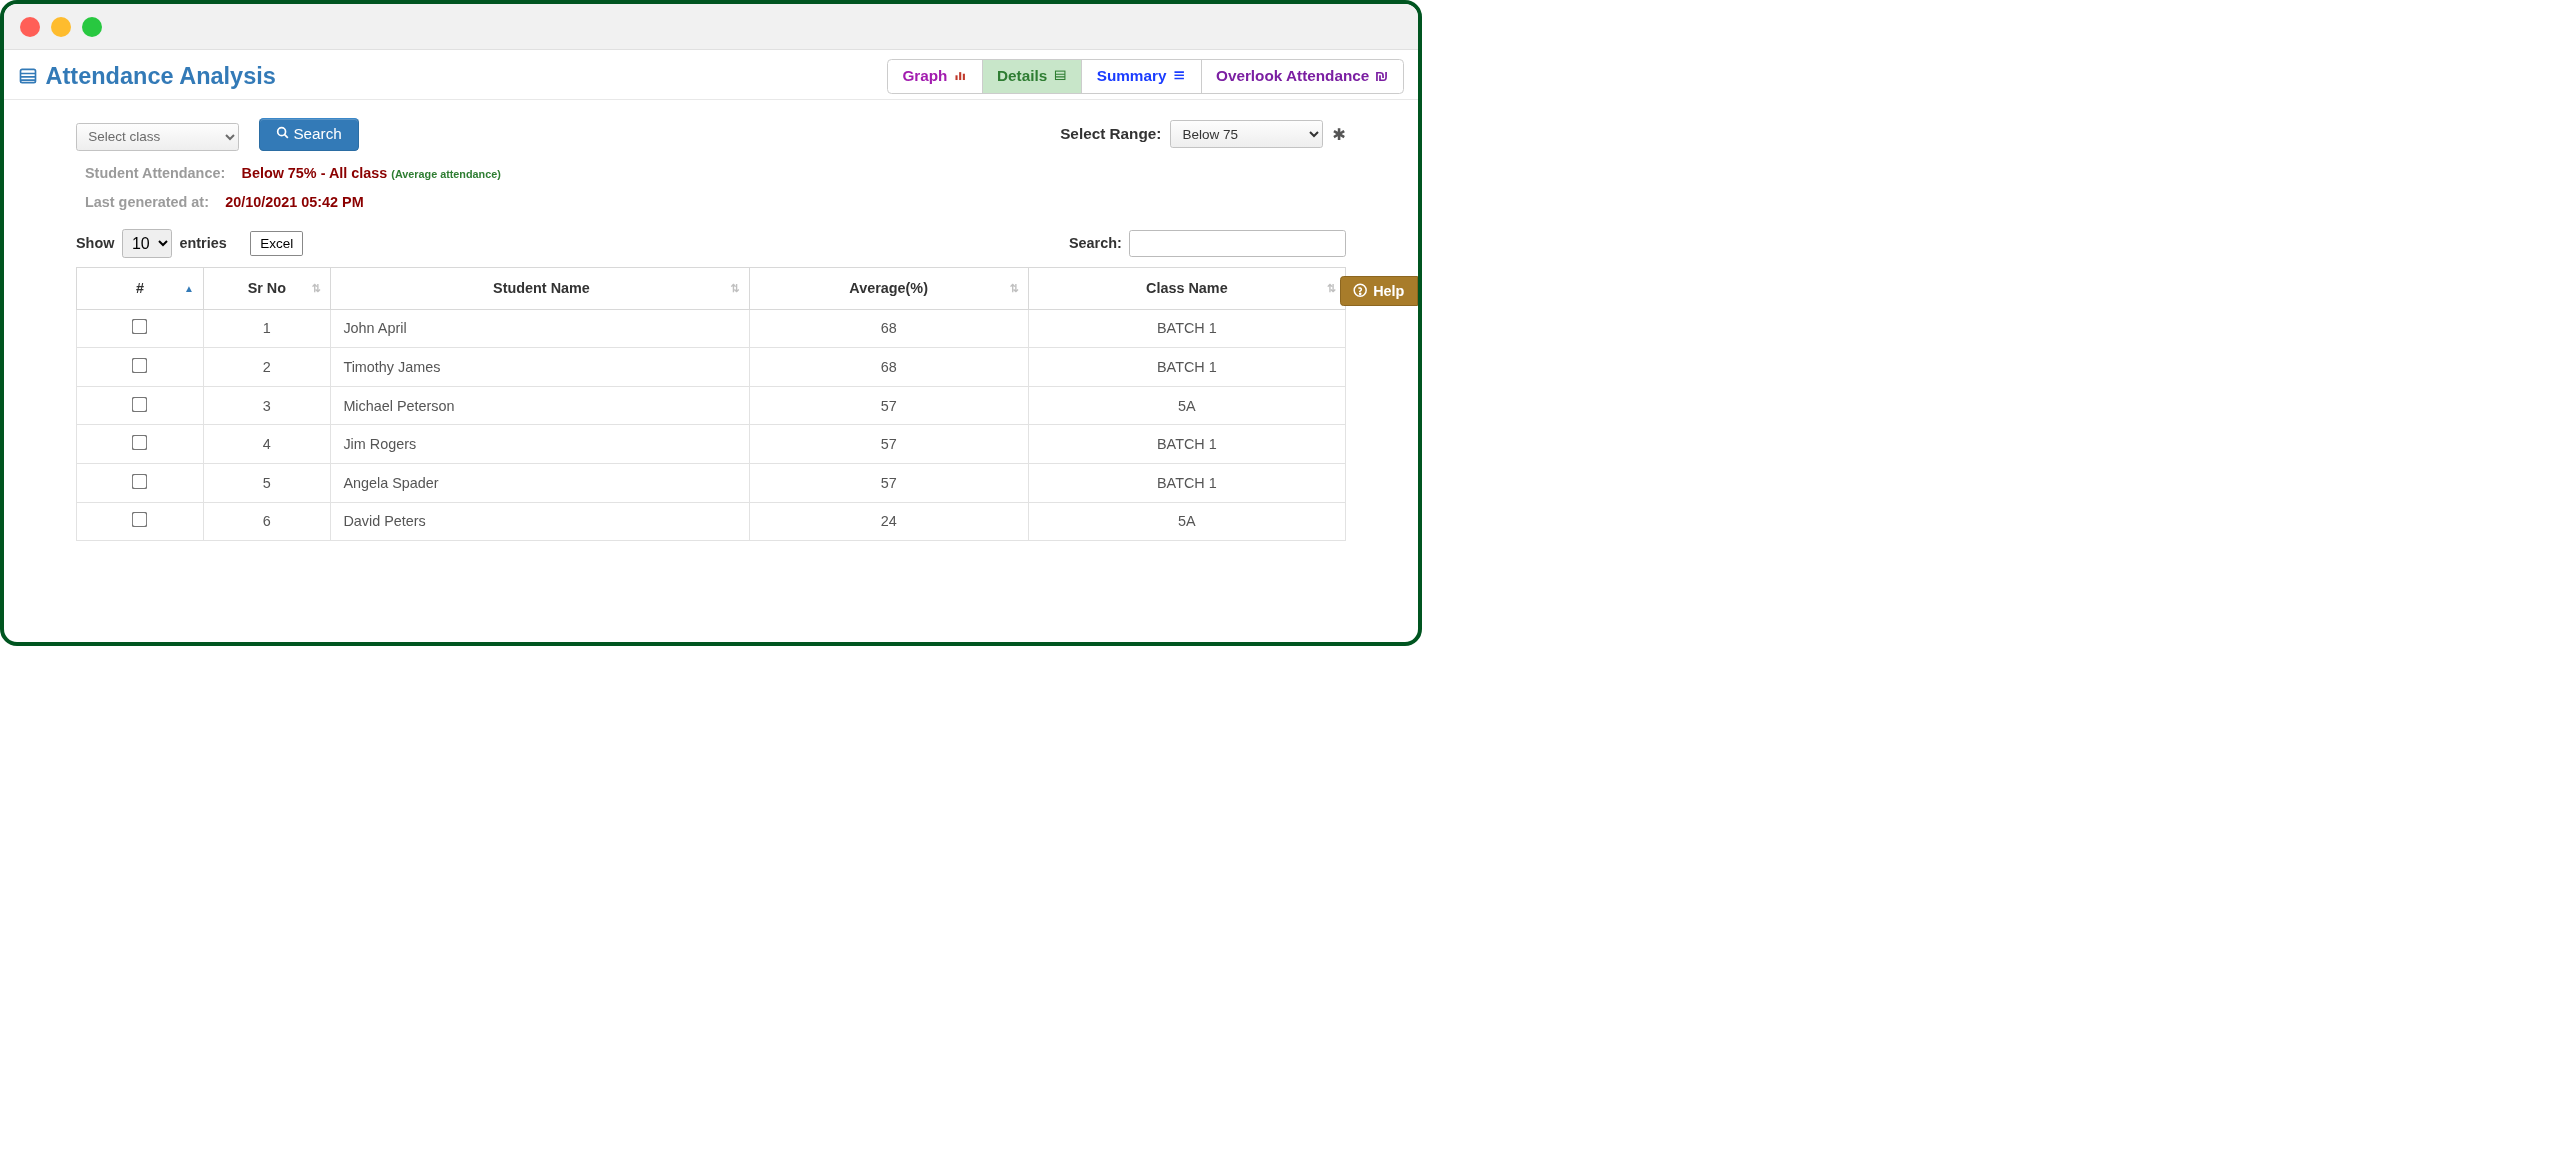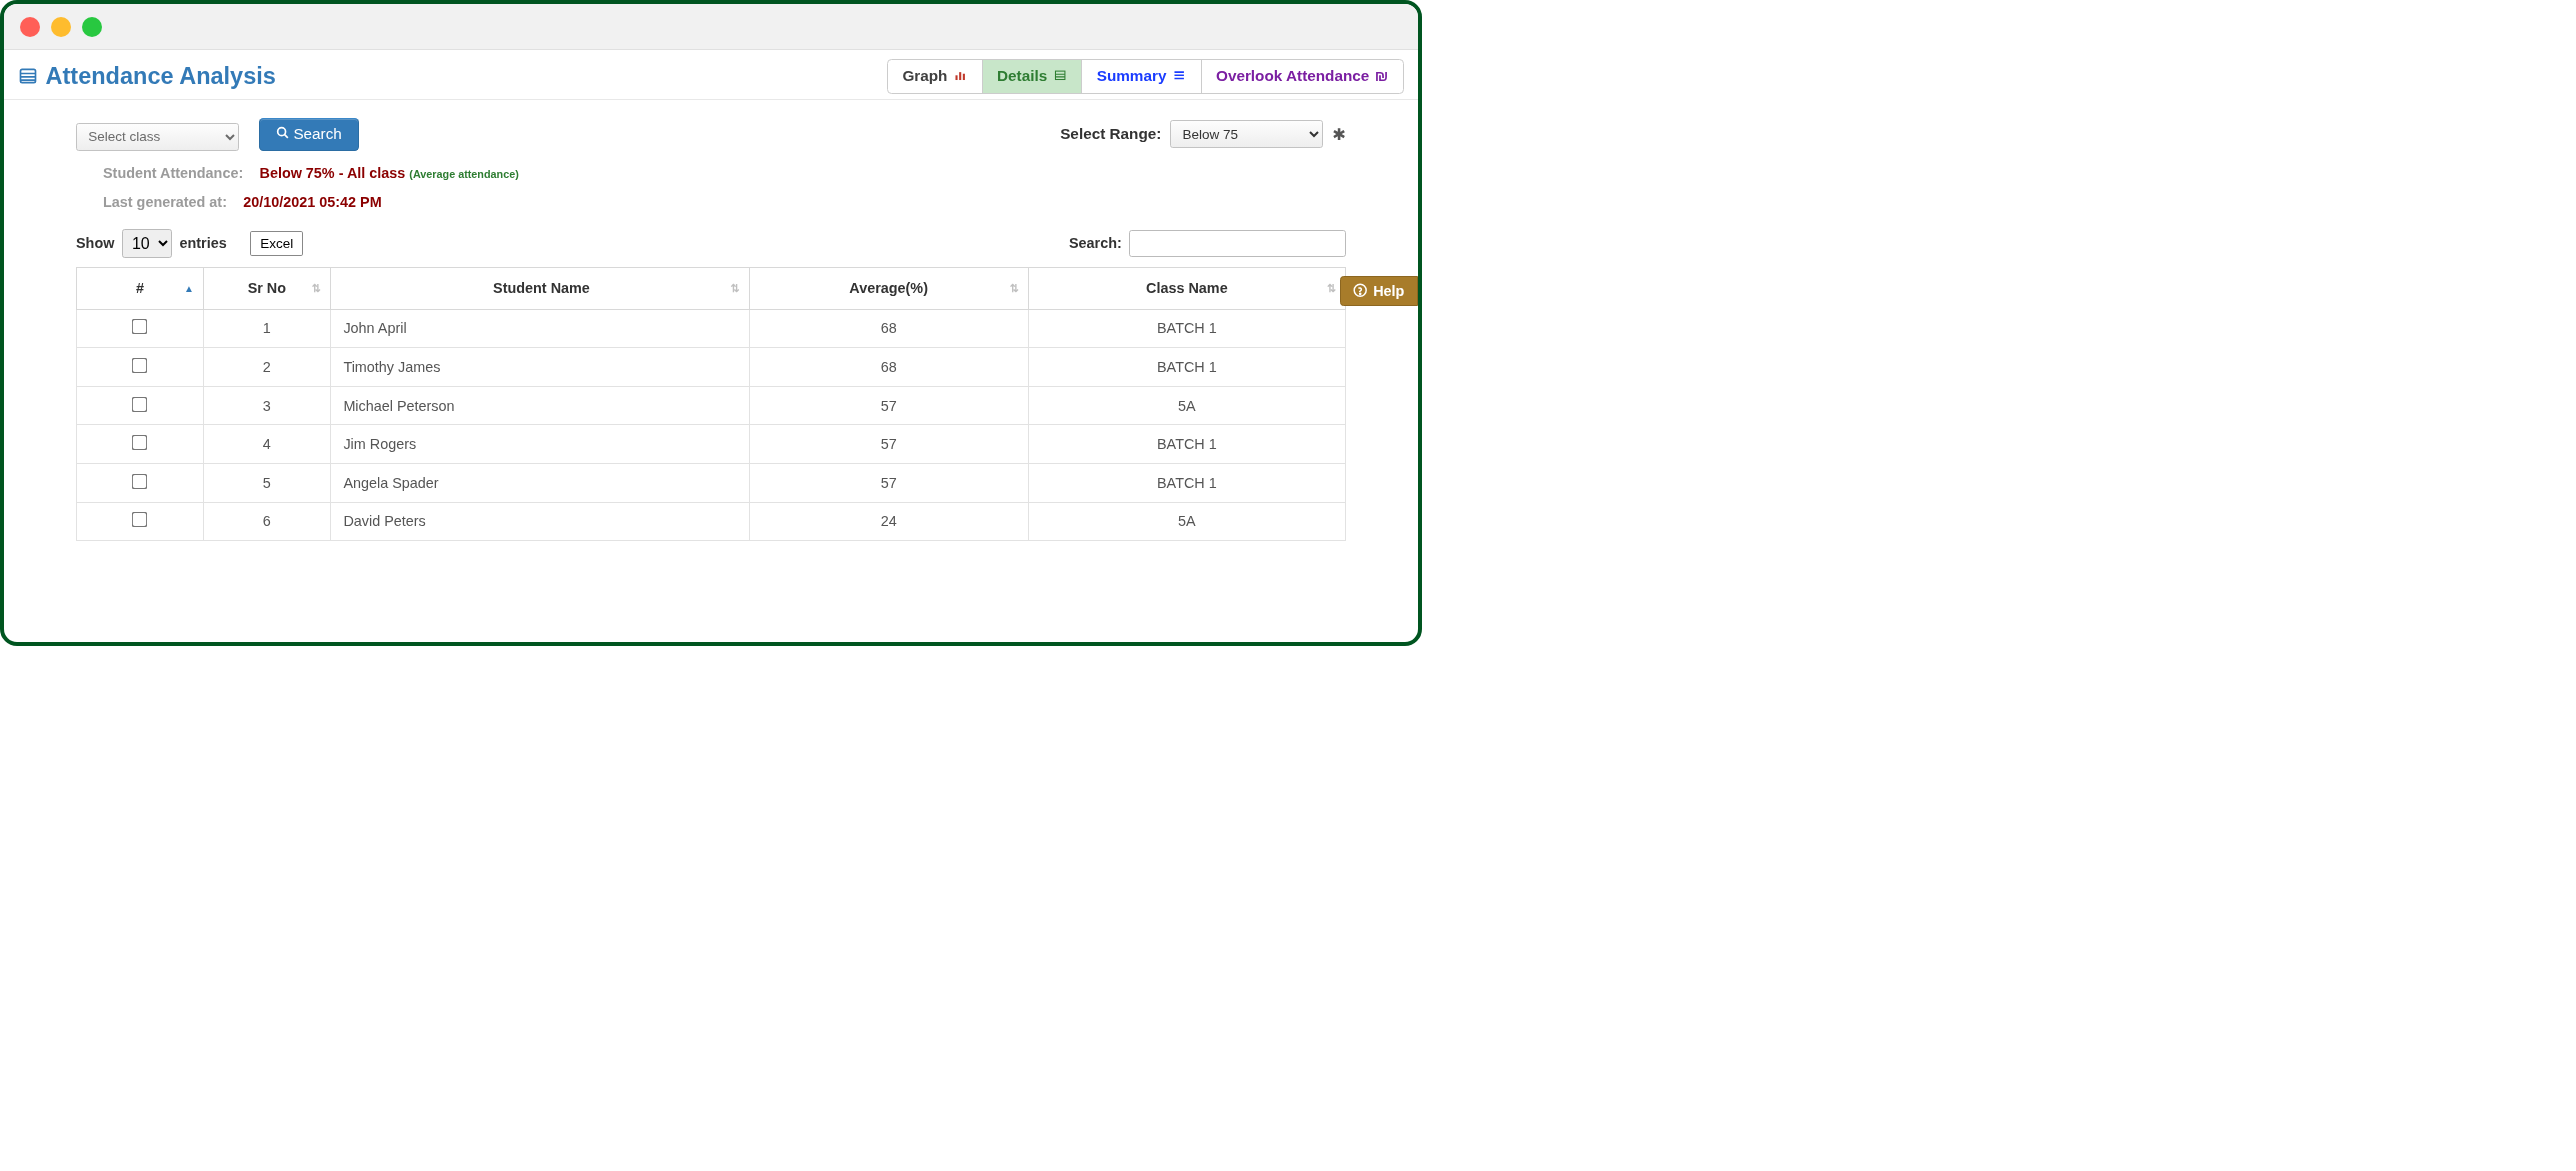--- a/index.html
+++ b/index.html
@@ -56,21 +56,21 @@
     font-size: 15.3px;
     font-weight: 700;
     cursor: pointer;
     border-left: 0.9px solid #ccc;
     display: flex;
     align-items: center;
     gap: 5.4px;
     white-space: nowrap;
   }
   .tab-item:first-child { border-left: none; }
-  .tab-graph { color: #404040; }
+  .tab-graph { color: #a21caf; }
   .tab-details { color: #2e7d32; background: #c8e6c9; }
   .tab-summary { color: #1a3cff; }
   .tab-overlook { color: #7b1fa2; }
 
   .filter-row {
     display: flex;
     justify-content: space-between;
     align-items: center;
     padding: 18px 72px 9px 72px;
   }
@@ -106,21 +106,21 @@
     color: #333;
     border: 0.9px solid #c3c3c3;
     background: linear-gradient(#fdfdfd,#eee);
     border-radius: 2.7px;
     appearance: auto;
   }
   .gear-btn { background:none; border:none; cursor:pointer; color:#555; font-size:16.3px; }
 
   .info-block { padding: 5.4px 72px 5.4px 81px; display:flex; justify-content:space-between; align-items:flex-start; }
   .info-left { display:flex; flex-direction:column; gap: 12.6px; }
-  .info-line { display:flex; align-items:flex-start; gap: 16.3px; margin-left: 18px; }
+  .info-line { display:flex; align-items:flex-start; gap: 16.3px; }
   .info-label { color:#9b9b9b; font-weight:700; font-size:14.4px; }
   .info-value-red { color:#8b0000; font-weight:700; font-size:14.4px; }
   .info-sub-green { color:#2e7d32; font-weight:700; font-size:10.8px; }
   .info-right { display:flex; flex-direction:column; gap:9px; align-items:flex-end; }
   .toggle-group { display:flex; align-items:center; gap:9px; }
   .toggle-btns { display:flex; border:0.9px solid #bbb; border-radius:4.5px; overflow:hidden; }
   .toggle-btn { padding:6.3px 14.4px; font-size:14.4px; font-weight:500; cursor:pointer; border:none; }
   .toggle-active { background:#337ab7; color:#fff; }
   .toggle-inactive { background:#f1f1f1; color:#333; }
   .export-icon-btn { background:none; border:none; cursor:pointer; color:#333; }

